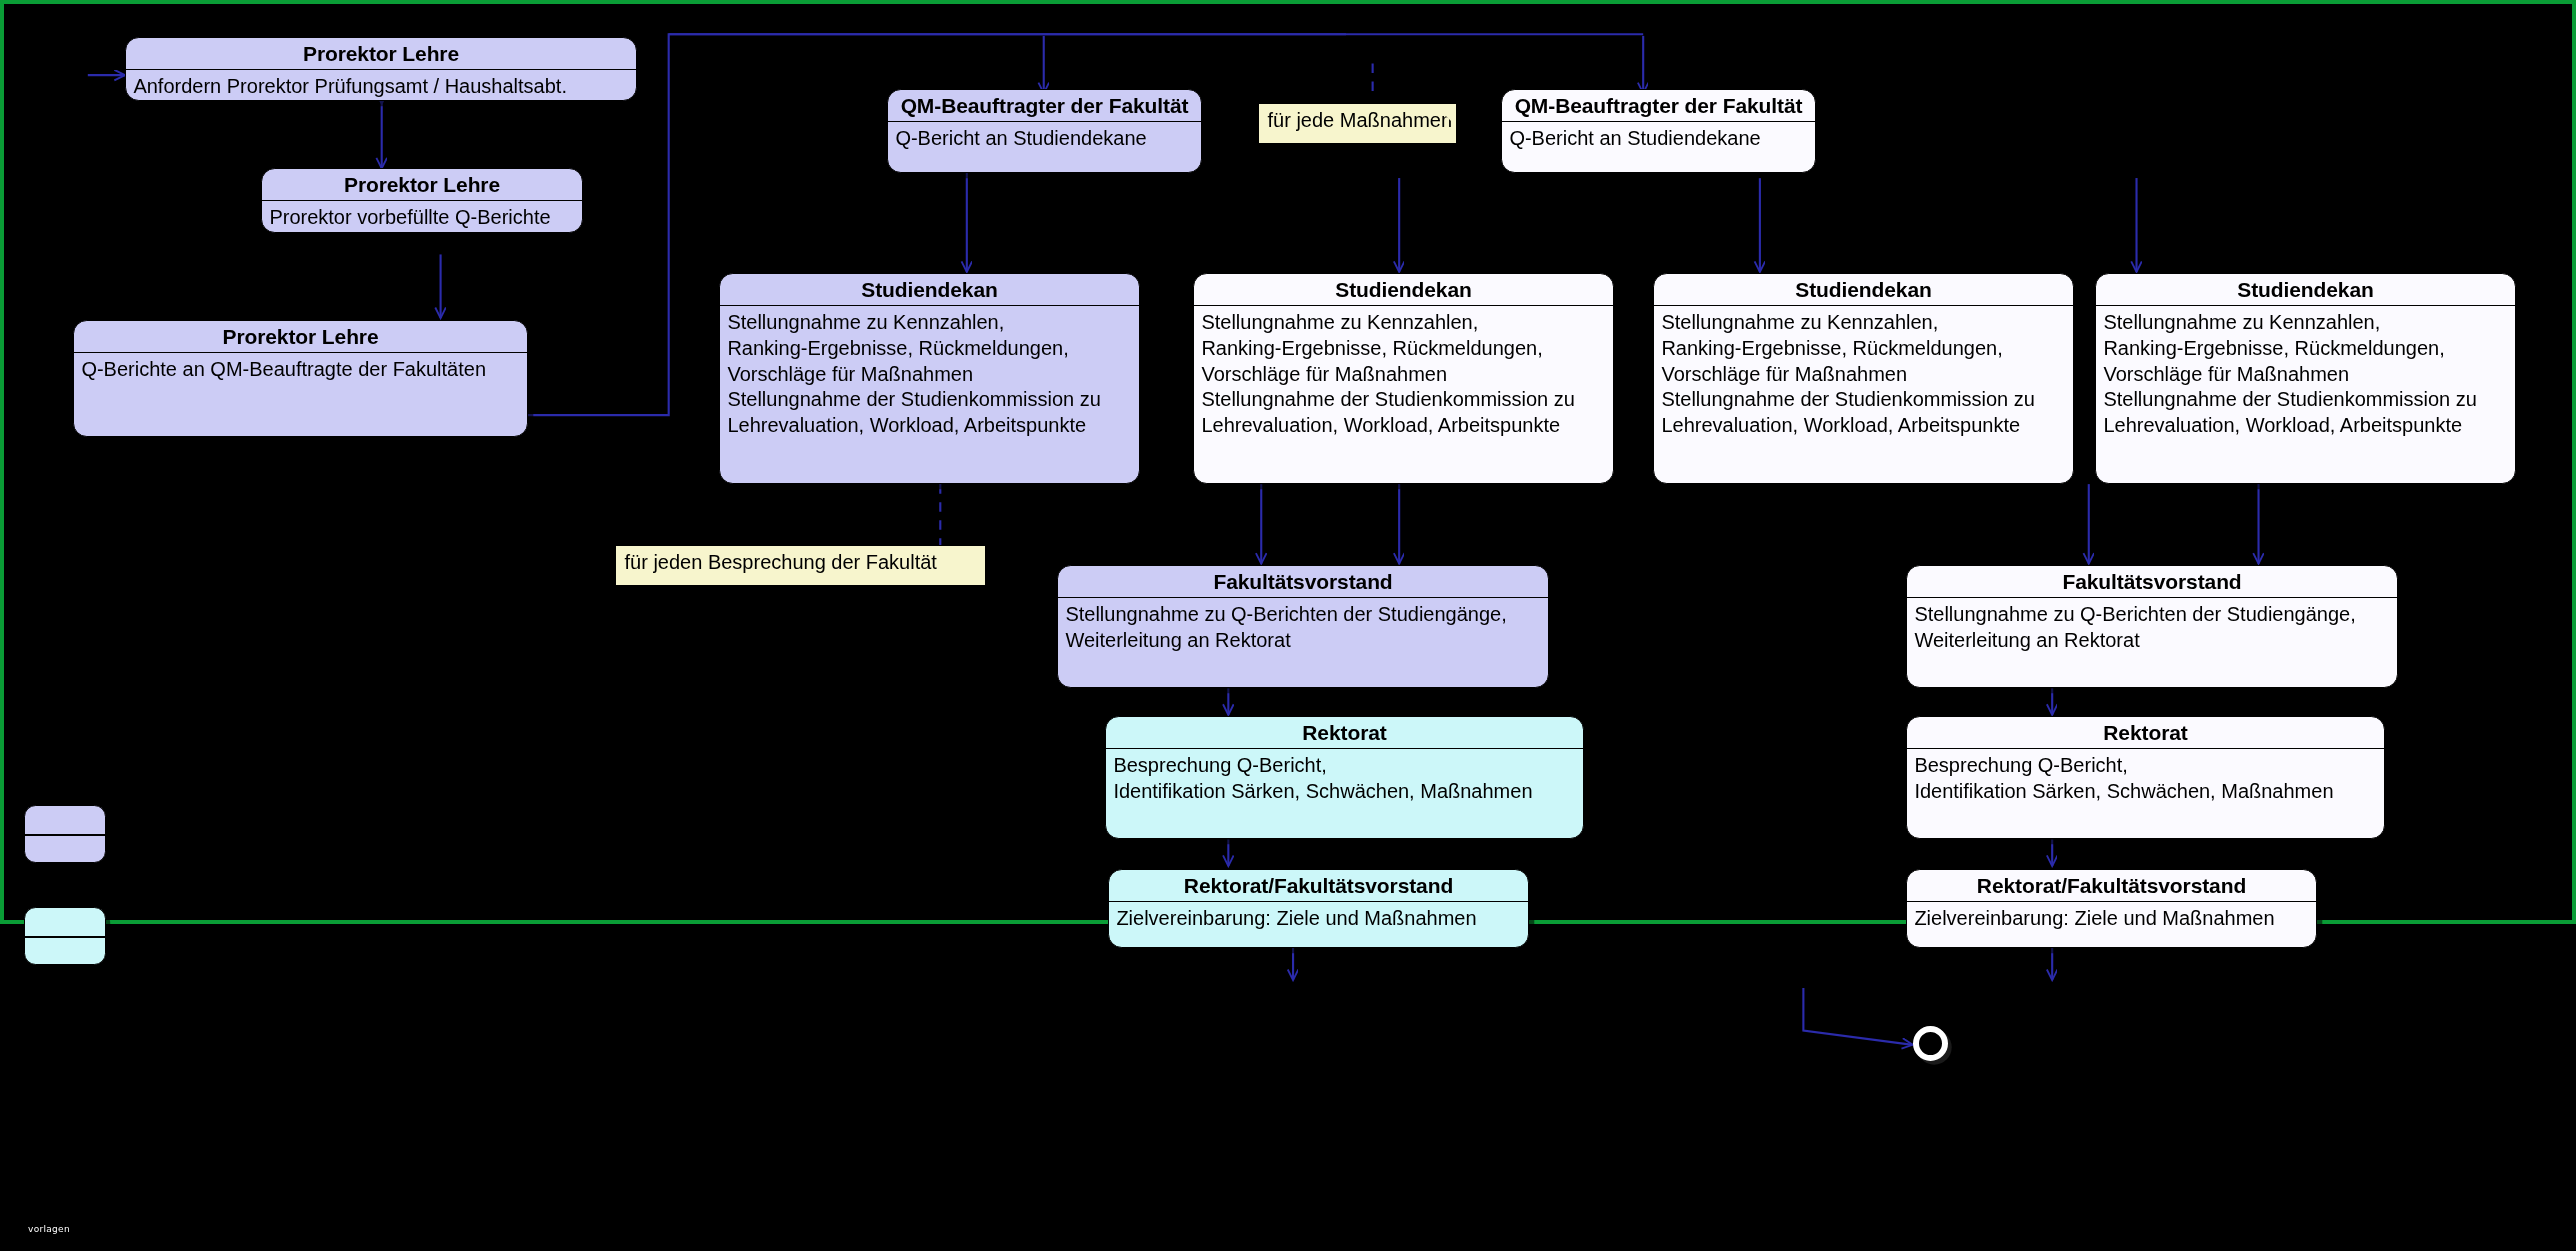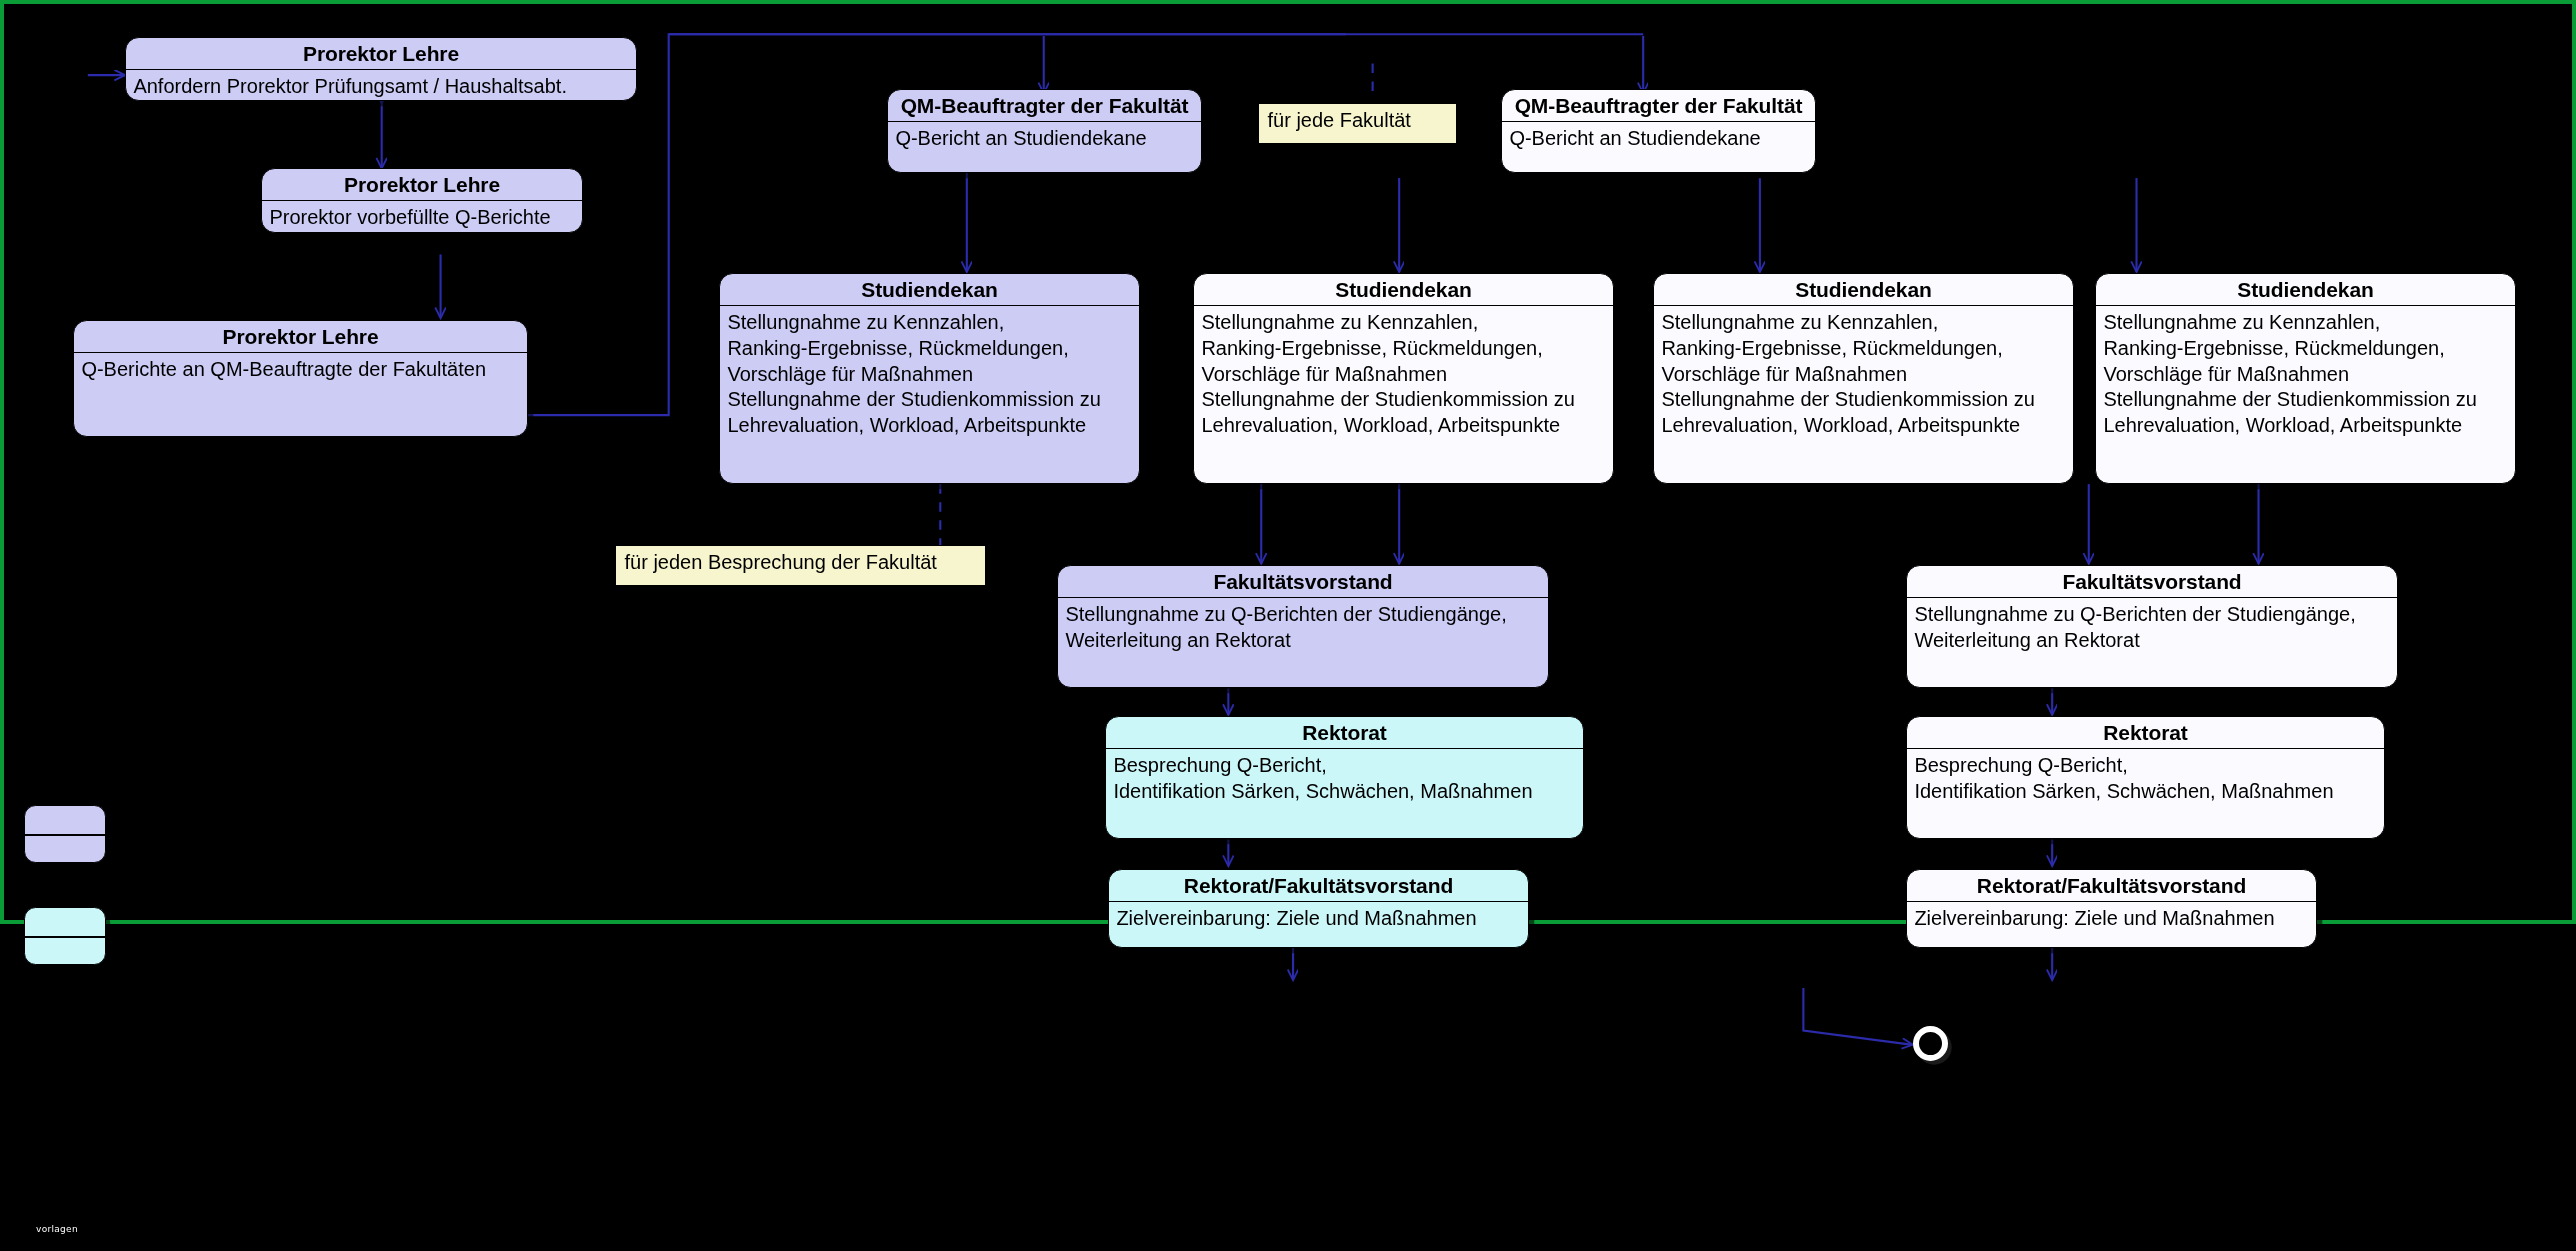--- a/index.html
+++ b/index.html
@@ -244,21 +244,21 @@
 
   <div class="node white" style="left:1902px;top:865px;width:411px;height:79px;">
     <div class="hdr">Rektorat/Fakultätsvorstand</div>
     <div class="sep"></div>
     <div class="body">
       <div>Zielvereinbarung: Ziele und Maßnahmen</div>
     </div>
   </div>
 
   <div class="note" style="left:1254px;top:99px;width:199px;height:41px;">
-    <span>für jede Fakultät</span>
+    <span>für jede Maßnahmen</span>
     <span class="foldcut"></span>
     <span class="foldcut2"></span>
   </div>
 
   <div class="note" style="left:611px;top:541px;width:371px;height:41px;">
     <span>für jeden Besprechung der Fakultät</span>
     <span class="foldcut"></span>
     <span class="foldcut2"></span>
   </div>
 
@@ -267,16 +267,16 @@
     <div class="line"></div>
   </div>
 
   <div class="legend cyan" style="left:20px;top:903px;width:82px;height:58px;">
     <div class="top"></div>
     <div class="line"></div>
   </div>
 
   <div class="endcircle" style="left:1909px;top:1022px;"></div>
 
-  <div class="corner-label" style="left:32px;top:1220px;">vorlagen</div>
+  <div class="corner-label" style="left:24px;top:1220px;">vorlagen</div>
 
 </div>
 
 
 </body></html>

